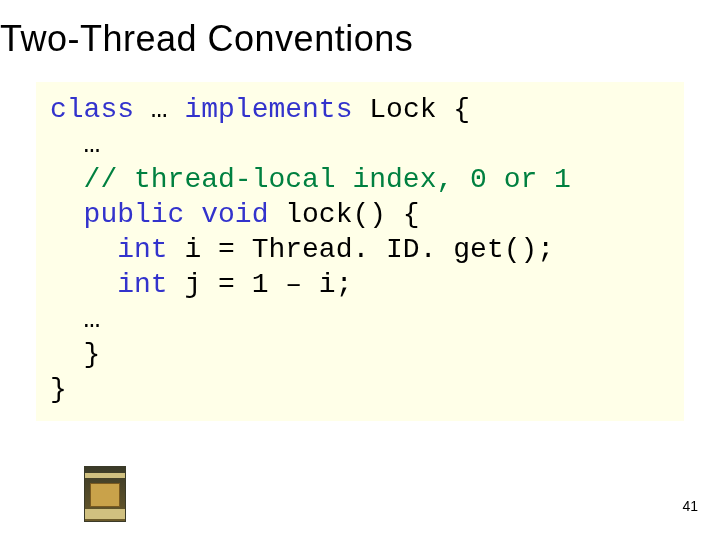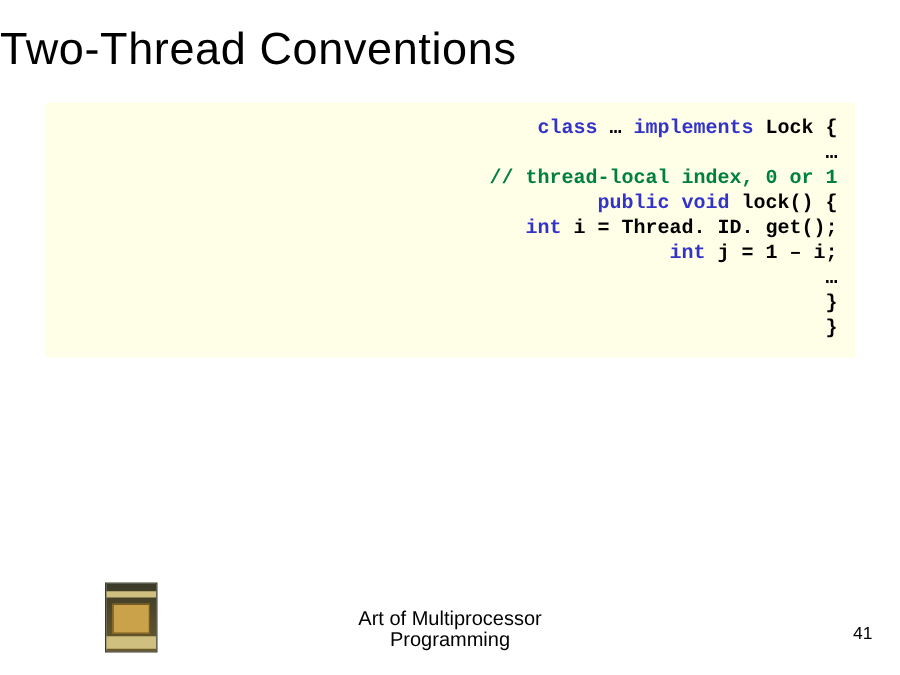--- a/index.html
+++ b/index.html
@@ -24,26 +24,25 @@
     color: #000;
     padding-top: 18px;
     font-weight: 400;
     letter-spacing: 0.5px;
   }
   .codeblock {
     margin: 22px 36px 0 36px;
     background: #ffffe8;
     padding: 10px 14px 14px 14px;
     font-family: "Courier New", Courier, monospace;
-    font-size: 16px;
-    font-weight: bold;
+    font-size: 28px;
+    font-weight: normal;
     line-height: 1.25;
     color: #000;
     white-space: pre;
-    text-align: right;
   }
   .kw-blue { color: #3333cc; }
   .kw-green { color: #008040; }
   .footer-text {
     position: absolute;
     bottom: 18px;
     left: 0;
     width: 720px;
     text-align: center;
     font-size: 16px;
@@ -110,20 +109,16 @@
 <span>  …</span>
 <span>  }</span>
 <span>}</span></div>
 
   <div class="book-icon">
     <div class="band"></div>
     <div class="map"></div>
     <div class="label"></div>
   </div>
 
-  <div class="footer-text">
-    <span>Art of Multiprocessor</span><br>
-    <span>Programming</span>
-  </div>
 
   <div class="pagenum">41</div>
 
 </div>
 
 </body></html>

